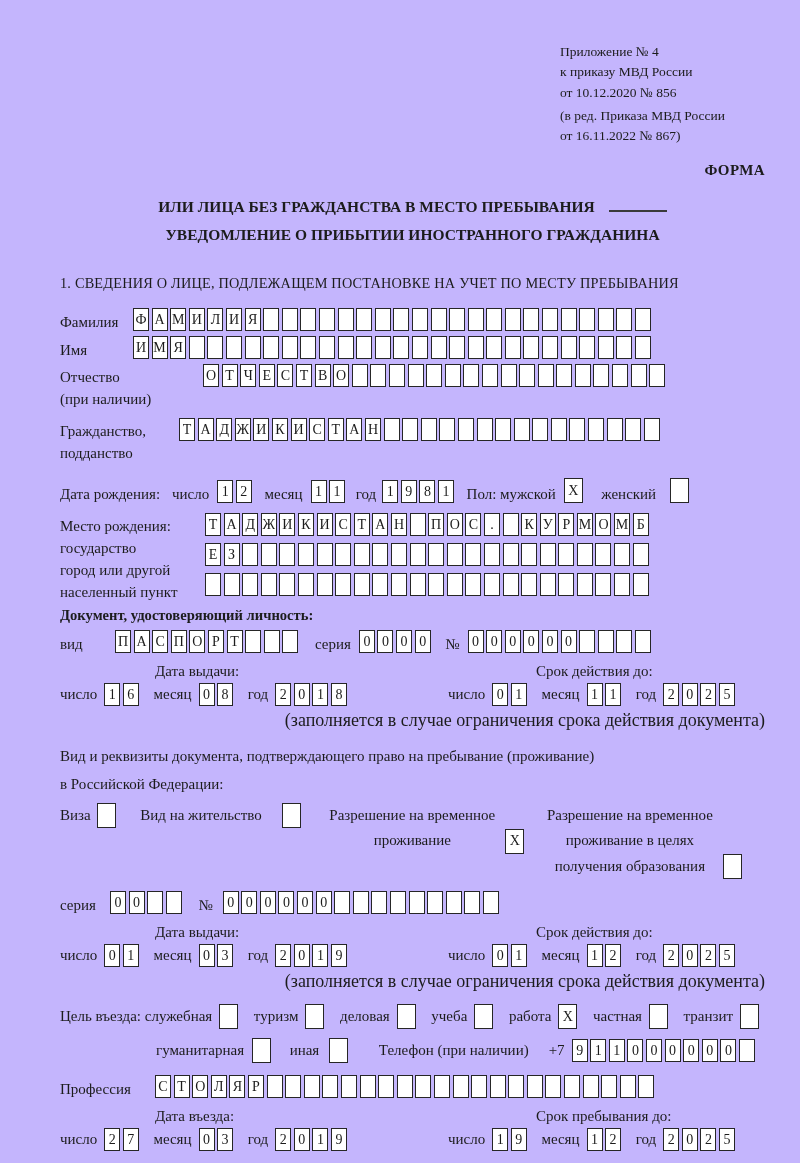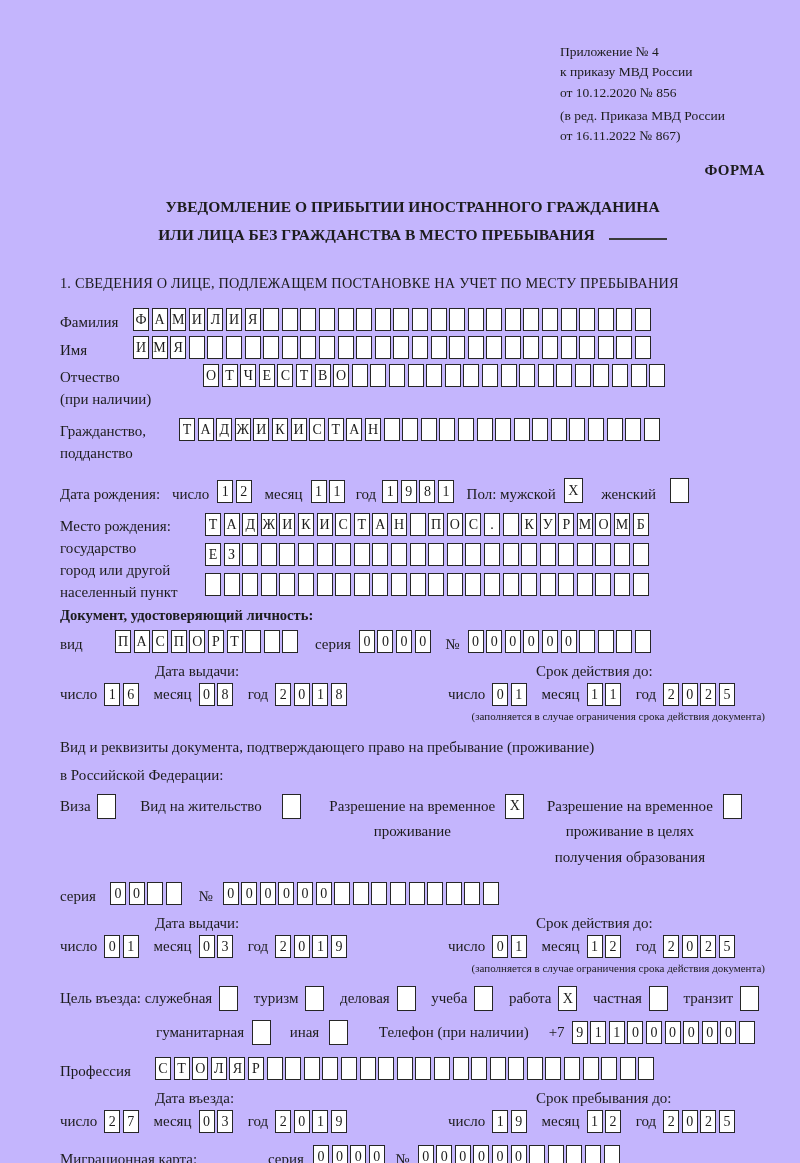--- a/index.html
+++ b/index.html
@@ -39,25 +39,25 @@
   
   .daterow { display:flex; margin-top:10px; }
   .datecol-l { width:360px; flex:none; }
   .datecol-r { flex:1; padding-left:28px; }
   .datecap { margin-bottom:3px; }
   .datecap.l { padding-left:95px; }
   .datecap.r { padding-left:88px; }
   .dateline { display:flex; align-items:center; }
   .dateline .w { margin-right:7px; }
   .dateline .g { margin-right:12px; }
-  .smallnote { text-align:right; font-size:11px; margin-top:4px; }
+  .smallnote { text-align:right; font-size:18px; margin-top:4px; }
   .para { margin-top:12px; line-height:1.85; font-size:15px; }
   
   .permits { display:flex; align-items:flex-start; margin-top:4px; }
-  .permit { display:flex; align-items:flex-start; }
+  .permit { display:flex; align-items:flex-end; }
   .permit .txt { text-align:center; line-height:1.7; }
   .permit .chk { margin-left:10px; }
   
   .purpose { display:flex; align-items:center; margin-top:12px; }
   .purpose .chk { margin-left:7px; }
   .purpose .plbl { margin-left:13px; }
   .purpose2 { display:flex; align-items:center; margin-top:9px; padding-left:96px; }
   .mb7 .cells { margin-bottom:7px; }
   .center-bold { text-align:left; font-weight:bold; font-size:14.6px; }
 </style>
@@ -71,22 +71,22 @@
     <div>к приказу МВД России</div>
     <div>от 10.12.2020 № 856</div>
     <div class="note">
       <div>(в ред. Приказа МВД России</div>
       <div>от 16.11.2022 № 867)</div>
     </div>
   </div>
   <div class="forma">ФОРМА</div>
 
   <div class="title">
+    <div><span>ИЛИ ЛИЦА БЕЗ ГРАЖДАНСТВА В МЕСТО ПРЕБЫВАНИЯ</span><span class="uline"></span></div>
     <div>УВЕДОМЛЕНИЕ О ПРИБЫТИИ ИНОСТРАННОГО ГРАЖДАНИНА</div>
-    <div><span>ИЛИ ЛИЦА БЕЗ ГРАЖДАНСТВА В МЕСТО ПРЕБЫВАНИЯ</span><span class="uline"></span></div>
   </div>
 
   <div class="section">1. СВЕДЕНИЯ О ЛИЦЕ, ПОДЛЕЖАЩЕМ ПОСТАНОВКЕ НА УЧЕТ ПО МЕСТУ ПРЕБЫВАНИЯ</div>
 
   <div class="frow" style="margin-top:16px">
     <span class="lbl" style="width:73px">Фамилия</span>
     <span class="cells">
         <span class="cell">Ф</span>
         <span class="cell">А</span>
         <span class="cell">М</span>

